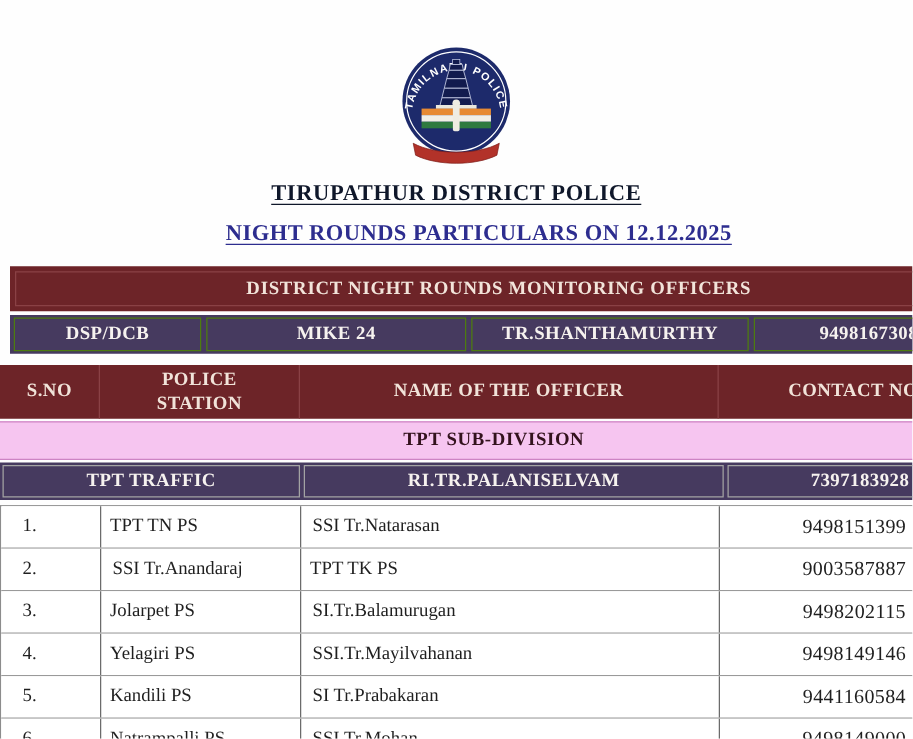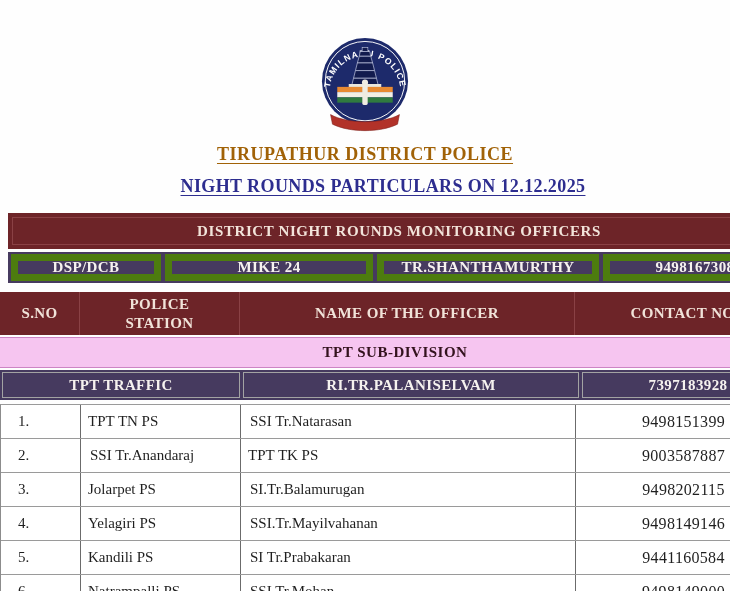--- a/index.html
+++ b/index.html
@@ -6,21 +6,21 @@
   html,body { background:#ffffff; }
   .page {
     position:relative; width:730px; height:591px; overflow:hidden;
     background:#fefefe; font-family:"Liberation Serif", serif;
   }
   
   .masthead { padding-top:36px; text-align:center; }
   .emblem { display:block; margin:0 auto; }
   .title1 {
     margin-top:12px; font-size:18px; font-weight:bold; letter-spacing:0.5px;
-    color:#a16207; text-decoration:underline; text-underline-offset:3px;
+    color:#0f172a; text-decoration:underline; text-underline-offset:3px;
   }
   .title2 {
     margin-top:11px; font-size:18px; font-weight:bold; letter-spacing:0.4px;
     color:#2d2d8f; text-decoration:underline; text-underline-offset:3px;padding-left:36px;
   }
   
   .mon-band {
     margin:16px 0 0 8px; width:782px; height:36px; background:#6d2428;
     display:flex; align-items:center; justify-content:center;
   }
@@ -30,21 +30,21 @@
   }
   .mon-title {
     color:#f2e4da; font-weight:bold; font-size:15px; letter-spacing:0.6px;
   }
   
   .dsp-row {
     margin:3px 0 0 8px; width:782px; height:31px; background:#463a5f;
     display:flex; align-items:stretch; padding:2px 3px; gap:4px;
   }
   .dsp-cell {
-    border:7px solid #4d7c0f; background:#463a5f; color:#f6f2ef;
+    border:1px solid #4d7c0f; background:#463a5f; color:#f6f2ef;
     font-weight:bold; font-size:15px; display:flex; align-items:center;
     justify-content:center; letter-spacing:0.4px;
   }
   .dsp-c1 { width:150px; } .dsp-c2 { width:208px; } .dsp-c3 { width:222px; } .dsp-c4 { flex:1; }
   
   .main-table { margin-top:9px; width:790px; }
   .trow { display:grid; grid-template-columns:80px 160px 335px 215px; width:790px; }
   .thead-row { background:#6d2428; height:43px; margin-bottom:2px; }
   .thead-cell {
     color:#f1e3d9; font-weight:bold; font-size:15px; letter-spacing:0.4px;

